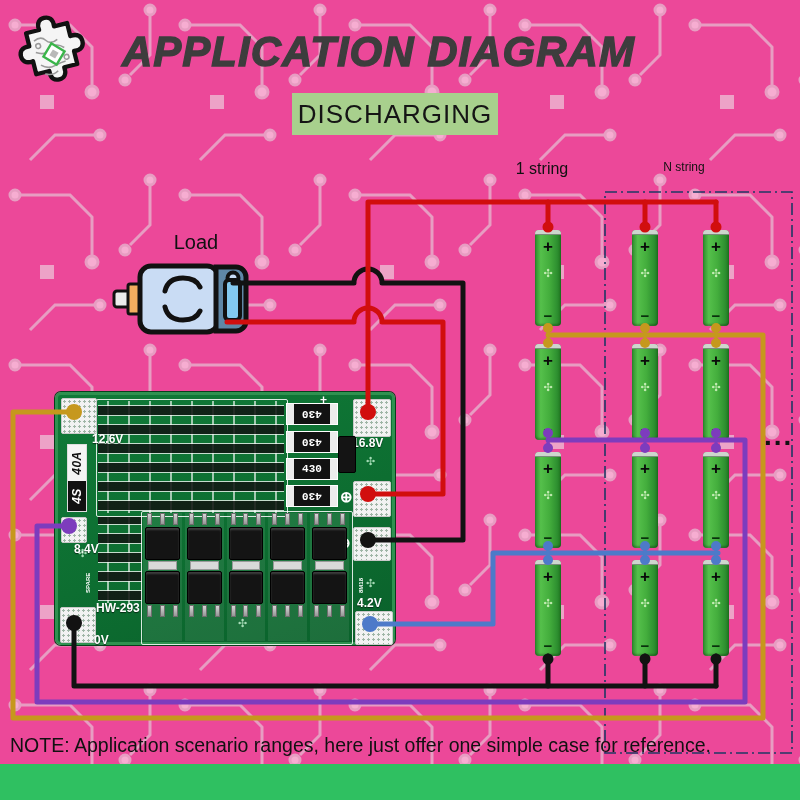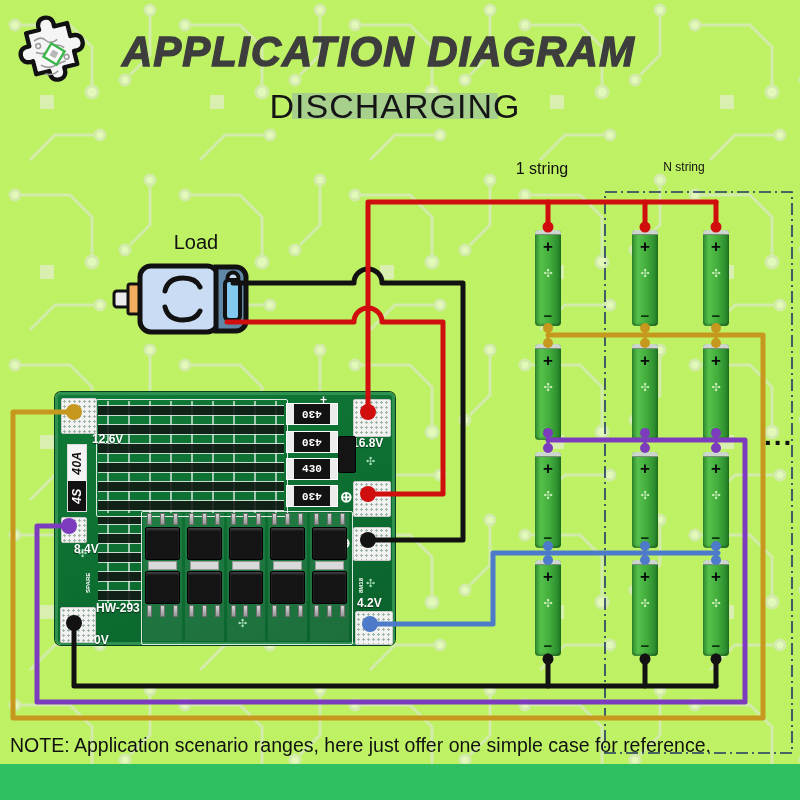--- a/index.html
+++ b/index.html
@@ -1,29 +1,29 @@
 <!DOCTYPE html>
 <html style="--wire-red: #d10e0e; --wire-black: #121212; --wire-yellow: #c6981d; --wire-purple: #7d3cbd; --wire-blue: #4d7ac9; --dash-navy: #1f3864; --badge-bg: #a8d08d; --bar-green: #2fc061; --pcb-green: #0d6e31; --battery-green: #44ae3d;"><head>
 <meta charset="utf-8">
 <style>
   html,body{margin:0;padding:0;width:800px;height:800px;overflow:hidden;
     font-family:"Liberation Sans",sans-serif;background:#ffffff;}
-  #stage{position:relative;width:800px;height:800px;background:#bef264;}
+  #stage{position:relative;width:800px;height:800px;background:#ec4899;}
 
   
   #bgpat{position:absolute;inset:0;z-index:0;}
 
   
   #logo{position:absolute;left:6px;top:6px;width:96px;height:96px;z-index:4;}
   #title{position:absolute;left:122px;top:28px;z-index:4;
     font-size:42px;font-weight:700;font-style:italic;color:#3d3d3d;
     letter-spacing:1px;-webkit-text-stroke:1.3px #3d3d3d;white-space:nowrap;}
-  #badge{position:absolute;left:292px;top:93px;width:206px;height:26px;z-index:4;
+  #badge{position:absolute;left:292px;top:93px;width:206px;height:42px;z-index:4;
     background:var(--badge-bg);display:flex;align-items:center;justify-content:center;
-    font-size:34px;color:#151515;letter-spacing:1px;}
+    font-size:26px;color:#151515;letter-spacing:1px;}
 
   
   .lbl{position:absolute;color:#111;z-index:5;white-space:nowrap;}
   #load-label{left:150px;top:231px;width:92px;text-align:center;font-size:20px;}
   #string1{left:500px;top:160px;width:84px;text-align:center;font-size:16px;}
   #stringN{left:640px;top:160px;width:88px;text-align:center;font-size:12px;}
   #ellipsis{left:764px;top:420px;font-size:28px;font-weight:700;letter-spacing:2px;}
 
   
   #note{position:absolute;left:10px;top:734px;width:788px;z-index:5;

